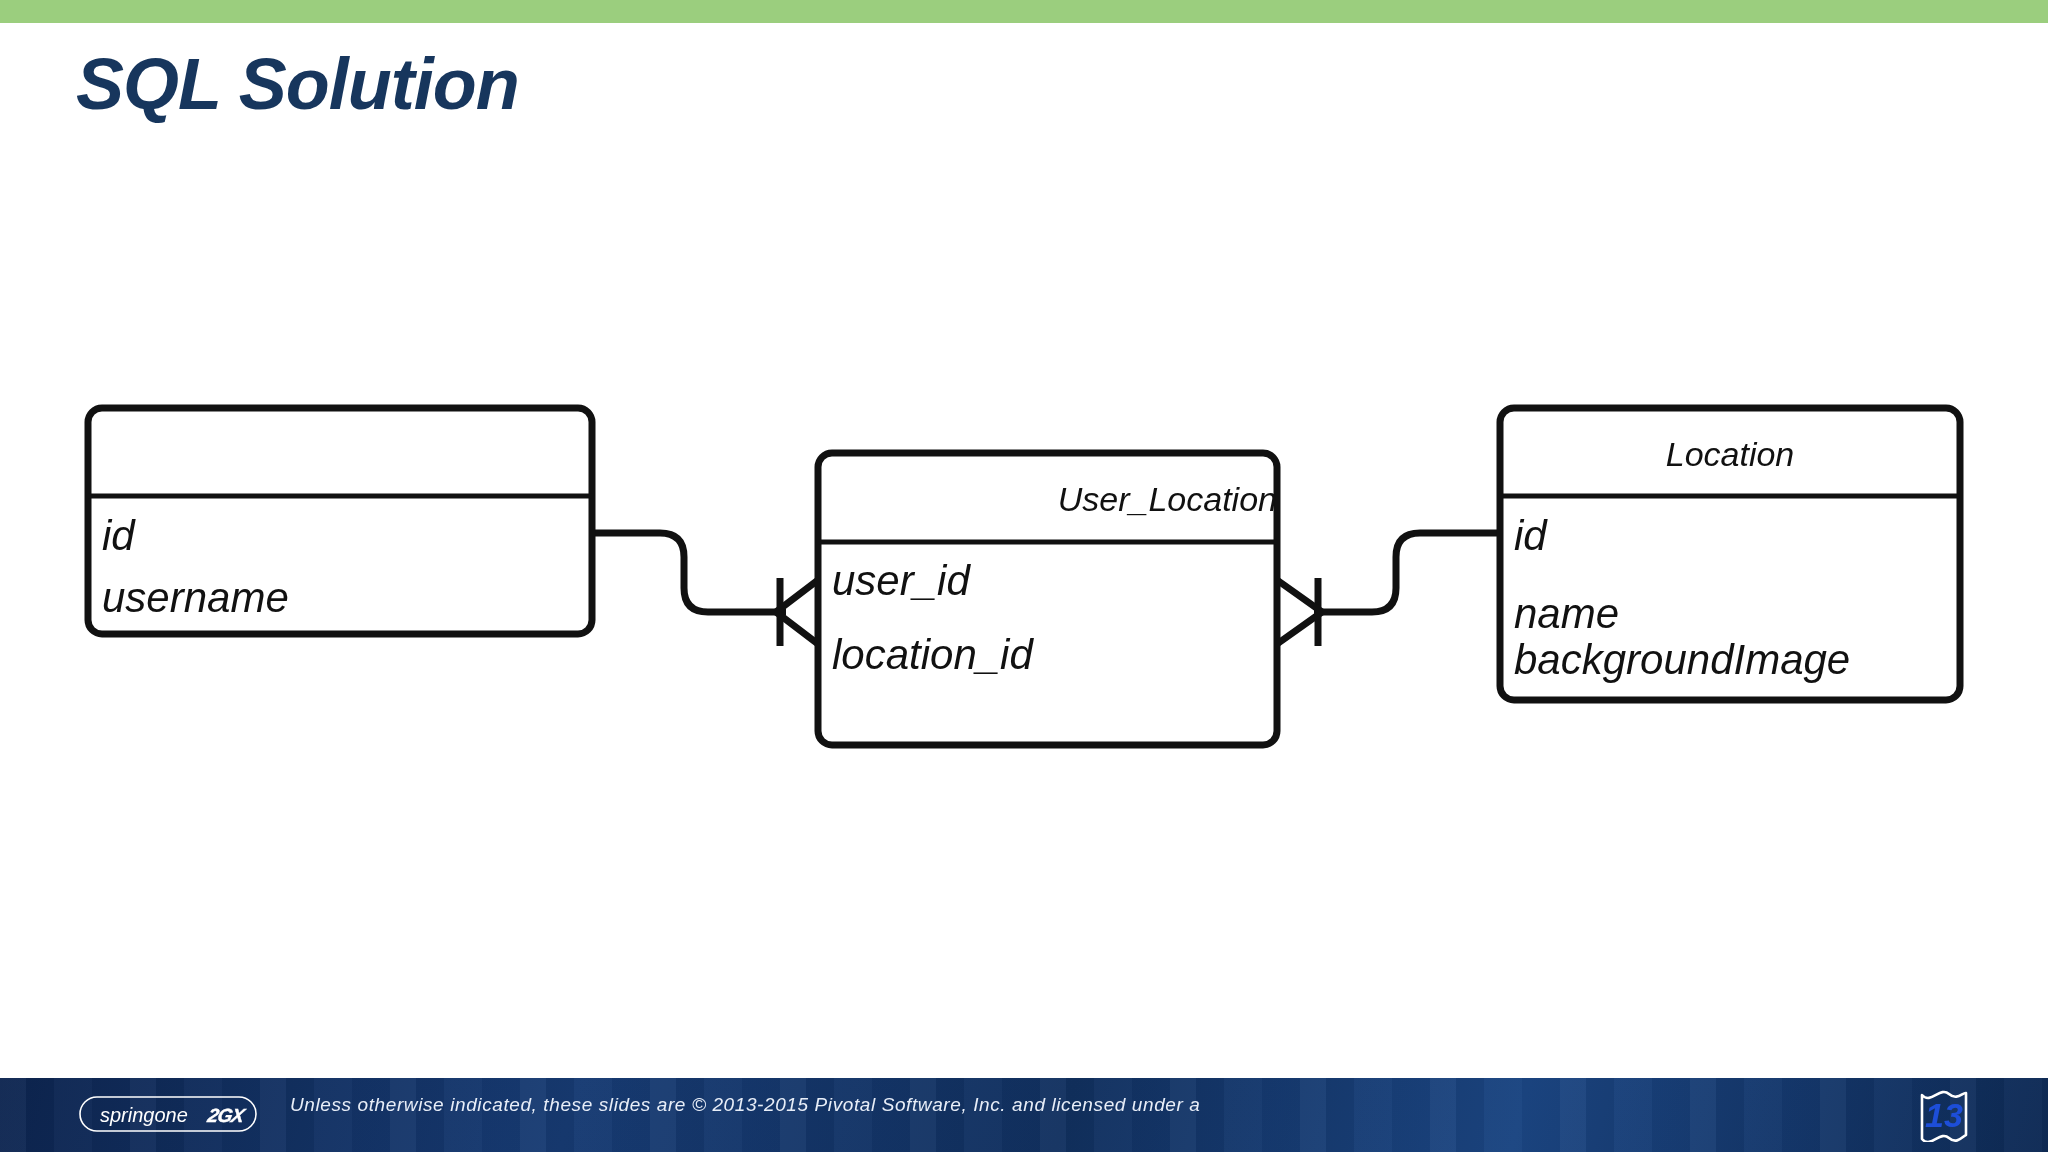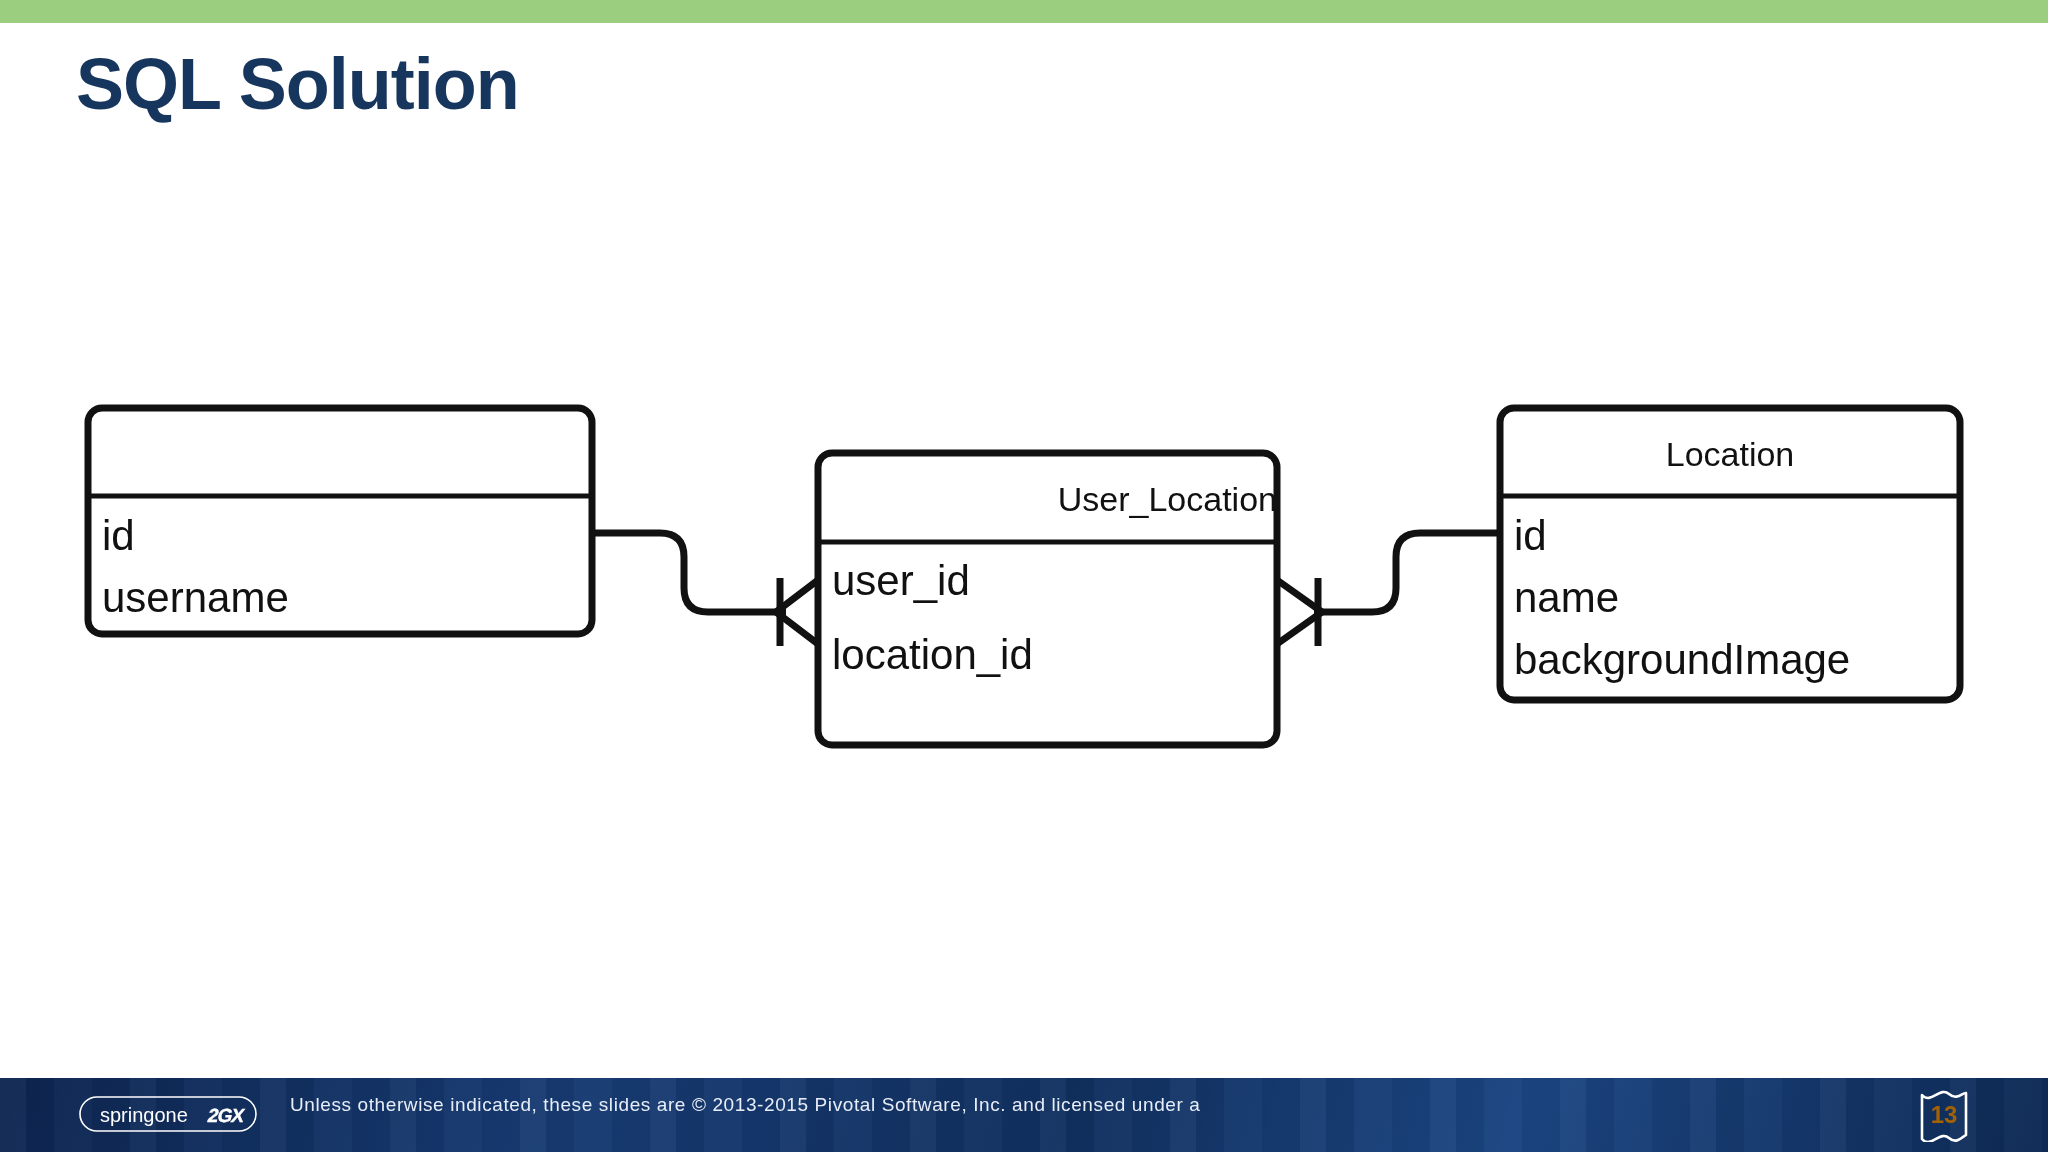--- a/index.html
+++ b/index.html
@@ -13,20 +13,21 @@
   body {
     font-family: "Liberation Sans", sans-serif;
     background: #ffffff;
   }
 
   #slide {
     position: relative;
     width: 2048px;
     height: 1152px;
     background: #ffffff;
+    font-style: italic;
   }
 
   
   .top-bar {
     position: absolute;
     top: 0; left: 0;
     width: 2048px;
     height: 23px;
     background: #9BCE7E;
   }
@@ -133,23 +134,23 @@
 
   .page-number {
     position: absolute;
     left: 1913px;
     top: 1088px;
     width: 62px;
     height: 54px;
     display: flex;
     align-items: center;
     justify-content: center;
-    font-size: 24px;
+    font-size: 34px;
     font-weight: bold;
-    color: #a16207;
+    color: #1d4ed8;
   }
 </style>
 </head>
 <body>
 
 <div id="slide">
 
   <div class="top-bar"></div>
 
   <div class="slide-title">SQL Solution</div>
@@ -187,21 +188,21 @@
 
     <div class="entity" style="left:818px; top:453px; width:459px; height:292px;">
       <div class="entity-title" style="top:27px;text-align:right;">User_Location</div>
       <div class="entity-attr" style="top:104px;">user_id</div>
       <div class="entity-attr" style="top:178px;text-align:center;">location_id</div>
     </div>
 
     <div class="entity" style="left:1500px; top:408px; width:460px; height:292px;">
       <div class="entity-title" style="top:27px;">Location</div>
       <div class="entity-attr" style="top:104px;">id</div>
-      <div class="entity-attr" style="top:166px;">name</div>
+      <div class="entity-attr" style="top:182px;">name</div>
       <div class="entity-attr" style="top:228px;">backgroundImage</div>
     </div>
 
   </div>
 
   <div class="footer"></div>
 
   <svg class="footer-logo" viewBox="0 0 180 42">
     <rect x="2" y="4" width="176" height="34" rx="17" ry="17" fill="none" stroke="#ffffff" stroke-width="1.6"></rect>
     <text x="22" y="29" font-family="'Liberation Sans', sans-serif" font-size="20" fill="#ffffff">springone</text>

